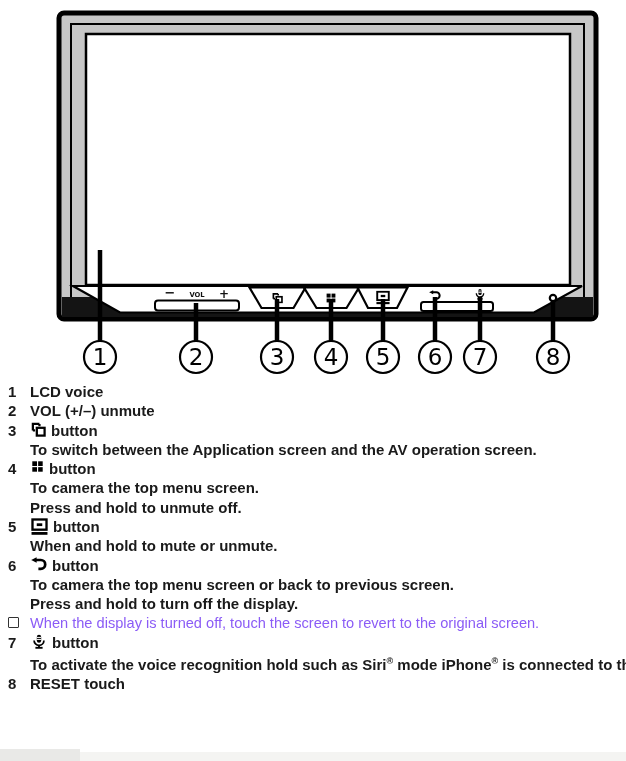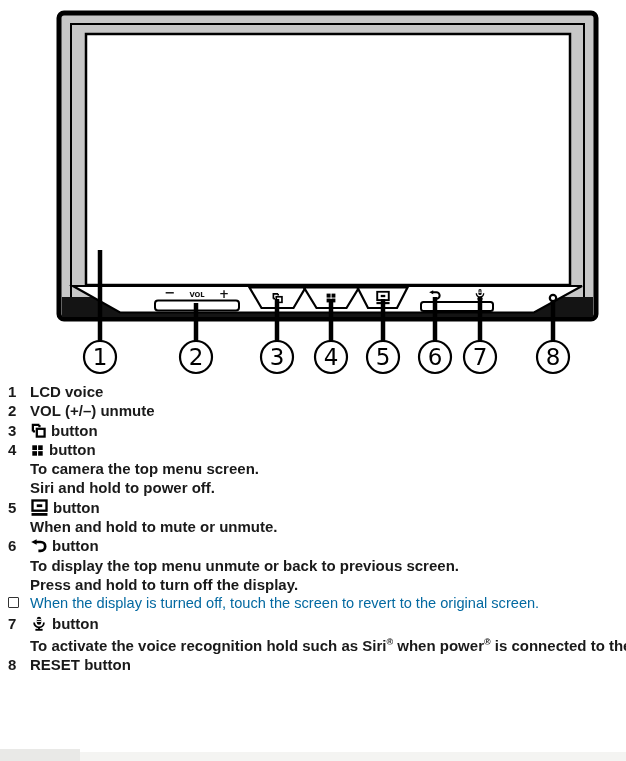--- a/index.html
+++ b/index.html
@@ -7,24 +7,24 @@
     width:626px;height:761px;background:#ffffff;overflow:hidden;position:relative;
     font-family:"Liberation Sans","DejaVu Sans",sans-serif;color:#1a1a1a;
   }
   .illustration{position:absolute;top:0;left:0;}
   .parts-list{position:absolute;top:382px;left:0;width:626px;}
   .row{display:flex;align-items:flex-start;line-height:19.3px;font-size:15px;font-weight:600;padding-left:8px;}
   .row .num{width:22px;flex:0 0 22px;}
   .row .content{flex:1 1 auto;min-width:0;}
   .row.nowrap .content{white-space:nowrap;overflow:hidden;}
   .b{font-weight:800;}
-  .row.note{font-weight:400;font-size:14.6px;color:#0369a1;}
+  .row.note{font-weight:400;font-size:14.6px;color:#8b5cf6;}
   .note-bullet{display:inline-block;width:9px;height:9px;border:1.6px solid #333;border-radius:1px;margin-top:3px;}
   .inline-icon{width:15px;height:15px;margin:1px 5px 0 1px;vertical-align:-2px;flex:0 0 auto;}
-  .icon-row .content{display:flex;align-items:center;}
+  .icon-row .content{display:flex;}
   .sup{font-size:9px;vertical-align:6px;}
   .bottom-bar{position:absolute;left:0;bottom:0;width:626px;height:9px;background:#f4f4f2;}
   .bottom-bar-left{position:absolute;left:0;bottom:0;width:80px;height:12px;background:#e9e9e7;}
   svg text{font-family:"DejaVu Sans","Liberation Sans",sans-serif;}
 </style>
 </head>
 <body>
 
 <svg class="illustration" width="626" height="378" viewBox="0 0 626 378">
   <defs>
@@ -132,38 +132,42 @@
   <div class="row icon-row">
     <span class="num">3</span>
     <span class="content">
         <svg class="inline-icon" viewBox="0 0 16 16">
           <use href="#sym-appswitch"></use>
         </svg>
         <span>button</span>
       </span>
   </div>
 
+  <div class="row">
+    <span class="num"></span>
+    <span class="content">To switch between the Application screen and the AV operation screen.</span>
+  </div>
 
   <div class="row icon-row">
     <span class="num">4</span>
     <span class="content">
         <svg class="inline-icon" viewBox="0 0 16 16" style="width:13px;height:13px">
           <use href="#sym-grid"></use>
         </svg>
         <span>button</span>
       </span>
   </div>
 
   <div class="row">
     <span class="num"></span>
     <span class="content">To camera the top menu screen.</span>
   </div>
   <div class="row">
     <span class="num"></span>
-    <span class="content">Siri and hold to power off.</span>
+    <span class="content">Press and hold to unmute off.</span>
   </div>
 
   <div class="row icon-row">
     <span class="num">5</span>
     <span class="content">
         <svg class="inline-icon" viewBox="0 0 16 16" style="width:17px;height:17px">
           <use href="#sym-menubar"></use>
         </svg>
         <span>button</span>
       </span>
@@ -179,21 +183,21 @@
     <span class="content">
         <svg class="inline-icon" viewBox="0 0 16 16" style="width:16px;height:16px">
           <use href="#sym-back"></use>
         </svg>
         <span>button</span>
       </span>
   </div>
 
   <div class="row">
     <span class="num"></span>
-    <span class="content">To display the top menu unmute or back to previous screen.</span>
+    <span class="content">To camera the top menu screen or back to previous screen.</span>
   </div>
   <div class="row">
     <span class="num"></span>
     <span class="content">Press and hold to turn off the display.</span>
   </div>
 
   <div class="row note">
     <span class="num"><span class="note-bullet"></span></span>
     <span class="content">When the display is turned off, touch the screen to revert to the original screen.</span>
   </div>
@@ -203,24 +207,24 @@
     <span class="content">
         <svg class="inline-icon" viewBox="0 0 16 16" style="width:16px;height:16px">
           <use href="#sym-mic"></use>
         </svg>
         <span>button</span>
       </span>
   </div>
 
   <div class="row nowrap">
     <span class="num"></span>
-    <span class="content"><span>To activate the voice recognition hold such as Siri</span><span class="sup">®</span><span> when power</span><span class="sup">®</span><span> is connected to the unit</span></span>
+    <span class="content"><span>To activate the voice recognition hold such as Siri</span><span class="sup">®</span><span> mode iPhone</span><span class="sup">®</span><span> is connected to the unit</span></span>
   </div>
 
   <div class="row">
     <span class="num">8</span>
-    <span class="content">RESET button</span>
+    <span class="content">RESET touch</span>
   </div>
 
 </div>
 
 <div class="bottom-bar"></div>
 <div class="bottom-bar-left"></div>
 
 </body></html>

